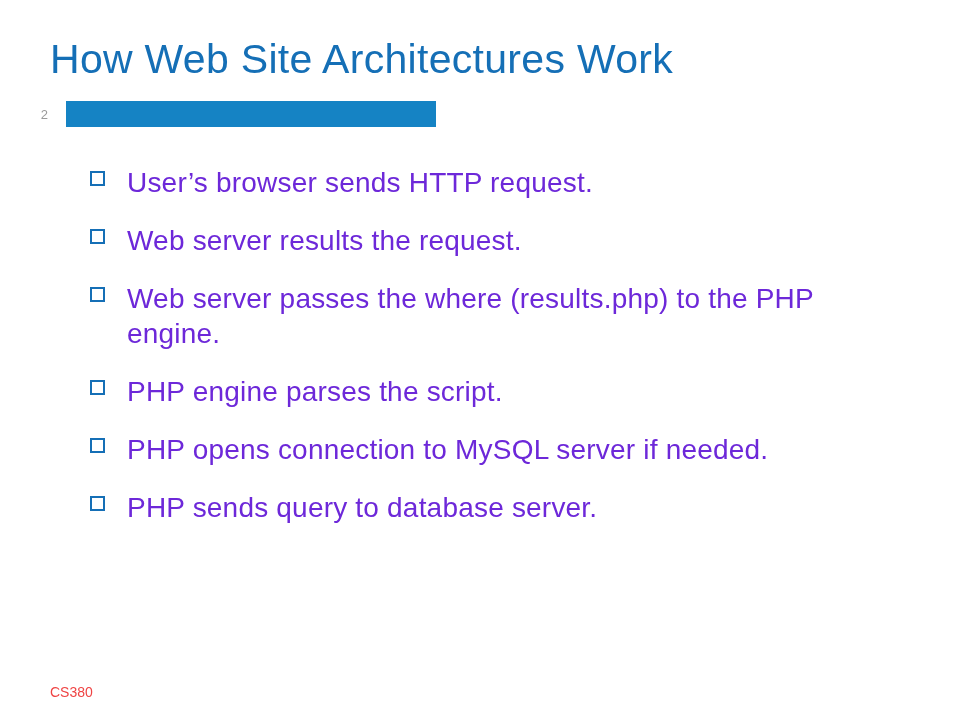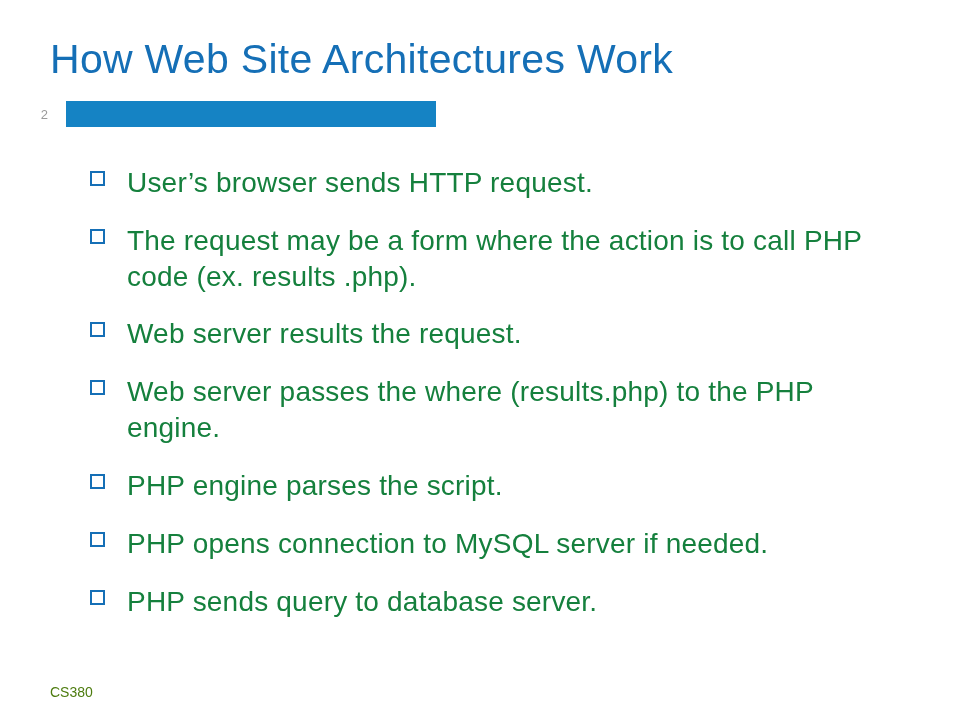--- a/index.html
+++ b/index.html
@@ -55,50 +55,46 @@
       height: 15px;
       border: 2px solid #156fb6;
       flex-shrink: 0;
       margin-top: 10px;
       margin-right: 18px;
     }
     .bullet-text {
       font-size: 28px;
       font-weight: 300;
       line-height: 1.28;
-      color: #15803d;
+      color: #6d28d9;
       letter-spacing: 0.2px;
     }
     .footer-label {
       position: absolute;
       bottom: 24px;
       left: 38px;
       font-size: 14px;
-      color: #4d7c0f;
+      color: #ef4444;
       font-weight: 400;
     }
   </style>
 </head>
 <body>
 
 <h1 class="slide-title">How Web Site Architectures Work</h1>
 
 <div class="accent-row">
   <div class="slide-number">2</div>
   <div class="accent-bar"></div>
 </div>
 
 <div class="bullets">
   <div class="bullet-item">
     <div class="bullet-box"></div>
     <div class="bullet-text">User’s browser sends HTTP request.</div>
-  </div>
-  <div class="bullet-item">
-    <div class="bullet-box"></div>
-    <div class="bullet-text">The request may be a form where the action is to call PHP code (ex. results .php).</div>
   </div>
   <div class="bullet-item">
     <div class="bullet-box"></div>
     <div class="bullet-text">Web server results the request.</div>
   </div>
   <div class="bullet-item">
     <div class="bullet-box"></div>
     <div class="bullet-text">Web server passes the where (results.php) to the PHP engine.</div>
   </div>
   <div class="bullet-item">

